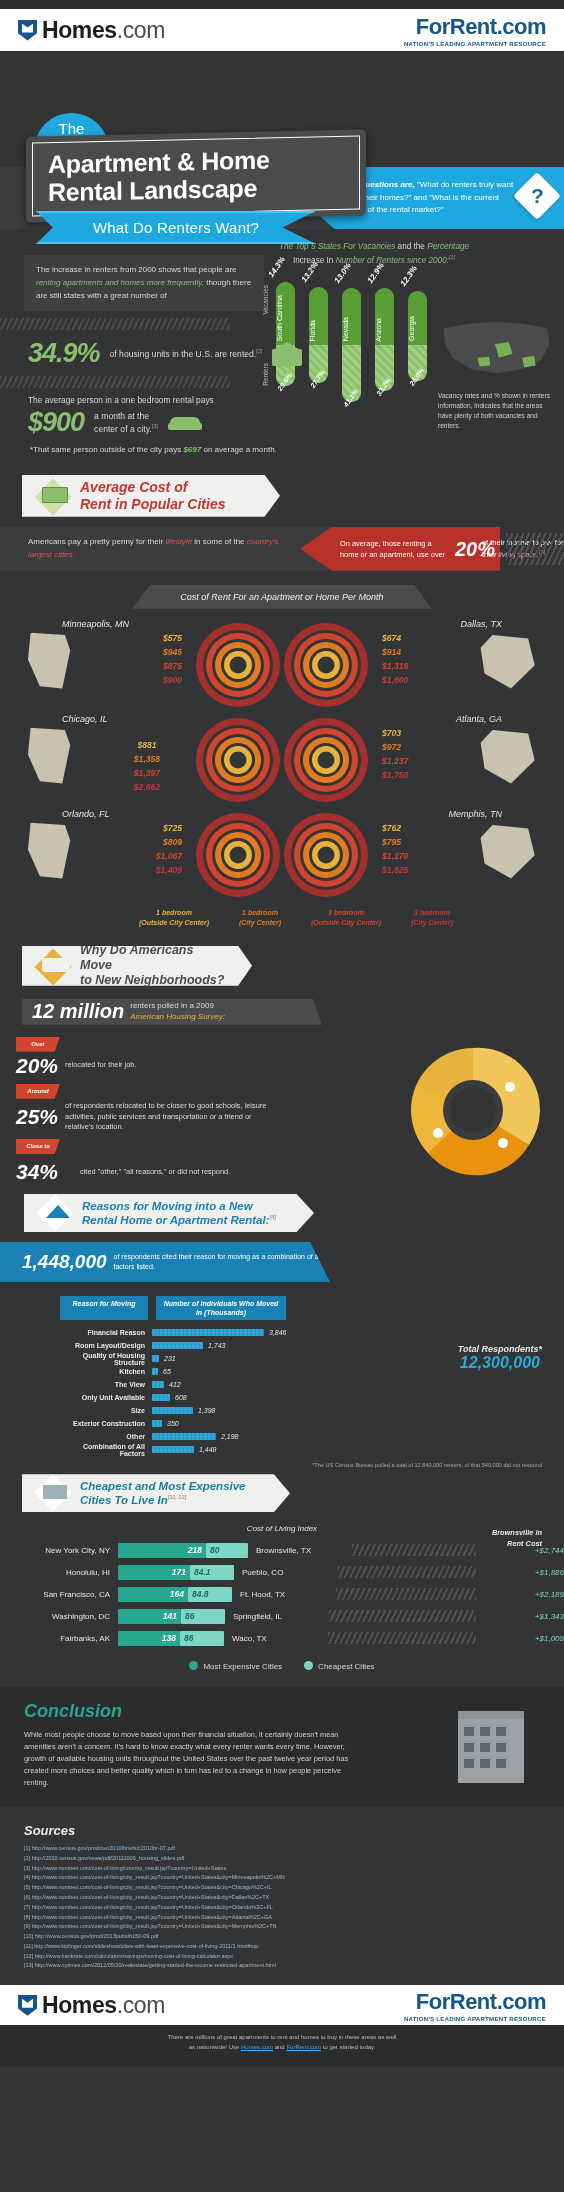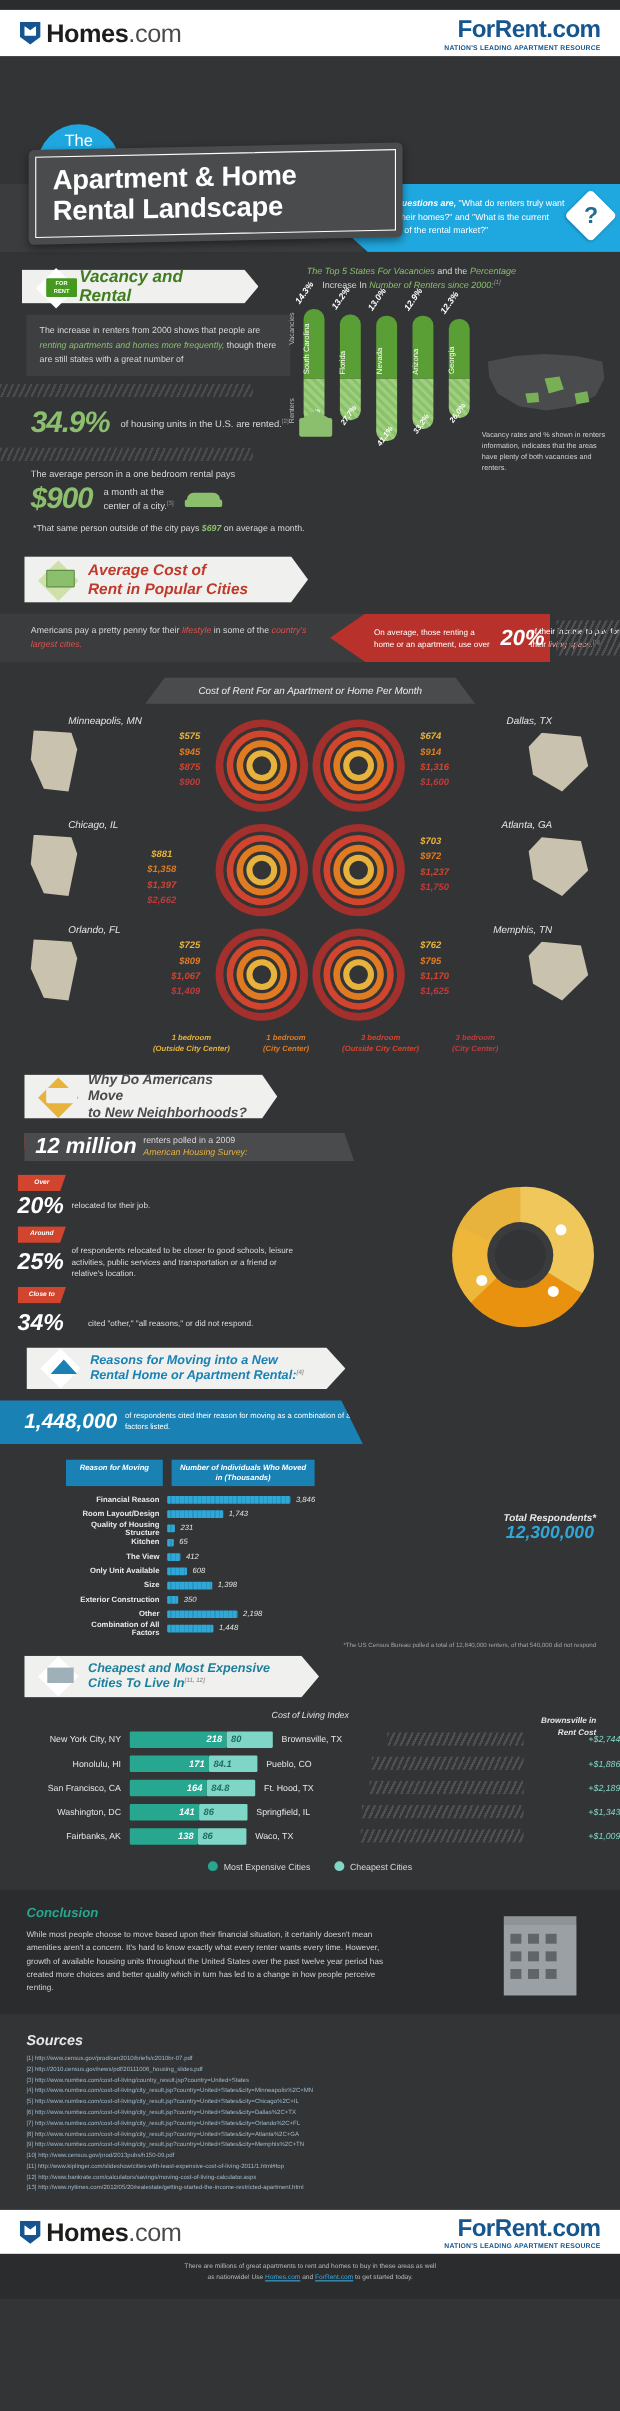--- a/index.html
+++ b/index.html
@@ -286,21 +286,21 @@
   .hatchmid { flex:1; height:12px; margin:0 4px;
     background:repeating-linear-gradient(115deg,#4f5052 0 2px,transparent 2px 5px); }
   .legend2 { display:flex; justify-content:center; gap:22px; margin-top:12px; font-size:8px;}
   .legend2 span.dot { display:inline-block; width:9px; height:9px; border-radius:50%;
     margin-right:5px; vertical-align:-1px; }
   .diff-head { text-align:right; font-size:7.4px; font-style:italic; font-weight:bold;
     color:#e8e8e8; line-height:1.4; }
 
   
   .concl-wrap { background:#2b2c2e; margin-top:16px; padding:14px 24px 18px 24px; position:relative; }
-  .concl-title { font-size:12px; font-style:italic; font-weight:bold; color:#27a78f; margin-bottom:7px;}
+  .concl-title { font-size:18px; font-style:italic; font-weight:bold; color:#27a78f; margin-bottom:7px;}
   .concl-txt { font-size:7.4px; line-height:1.62; color:#d2d2d2; width:340px; }
   .building { position:absolute; right:40px; top:24px; width:66px; height:72px; background:#8e9396; }
   .sources-h { font-size:13px; font-style:italic; font-weight:bold; color:#e8e8e8; margin:16px 0 6px 24px;}
   .sources { margin:0 0 14px 24px; font-size:5.5px; line-height:1.78; color:#9fb8c9; }
   .footer { background:#fff; height:40px; display:flex; align-items:center;
     justify-content:space-between; padding:0 18px; }
   .footnote { background:#2b2c2e; padding:8px 24px 14px 24px; font-size:6px;
     line-height:1.6; color:#b9b9b9; text-align:center; }
   .footnote a { color:#3ba9dd; }
 </style>
@@ -325,42 +325,36 @@
   </div>
 
   <div class="hero">
     <div class="the-bubble">The</div>
     <div class="title-plaque">
       <h1>
         <span>Apartment &amp; Home</span><br>
         <span>Rental Landscape</span>
       </h1>
     </div>
+    <div class="subbanner">What Do Renters Want?</div>
 
     <div class="introrow">
       <div class="intro-left">
         <div><b>Every day</b><span> the world of renting a home or an apartment changes with the wants and needs of the renters.</span></div>
       </div>
       <div class="intro-right">
         <div><b>The questions are,</b><span> "What do renters truly want from their homes?" and "What is the current status of the rental market?"</span></div>
         <div class="qmark">
             <span>?</span>
           </div>
       </div>
     </div>
   </div>
 
   <div class="vac">
-    <div class="ribbon-wrap" style="width:215px;margin-left:20px;">
-      <div class="ribbon green">Vacancy and Rental</div>
-      <div class="badge-diamond"></div>
-      <div class="fr-tag">
-        <span>FOR</span><br><span>RENT</span>
-      </div>
-    </div>
 
     <div class="chart-box">
       <div class="chart-cap">
         <span>The Top 5 States For Vacancies</span><span class="plain"> and the </span><span>Percentage</span><br>
         <span class="plain">Increase In </span><span>Number of Renters since 2000:</span><span class="ref">[1]</span>
       </div>
       <div class="bars" id="bars">
         <span class="axis-lbl" style="left:-14px;top:8px;">Vacancies</span>
         <span class="axis-lbl" style="left:-14px;top:86px;">Renters</span>
       <div class="bar-col" style="left: 0px; bottom: 21px;">

